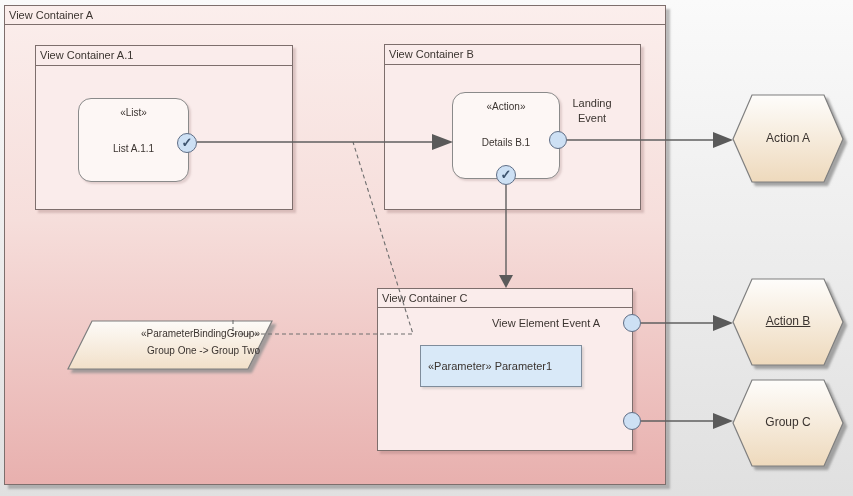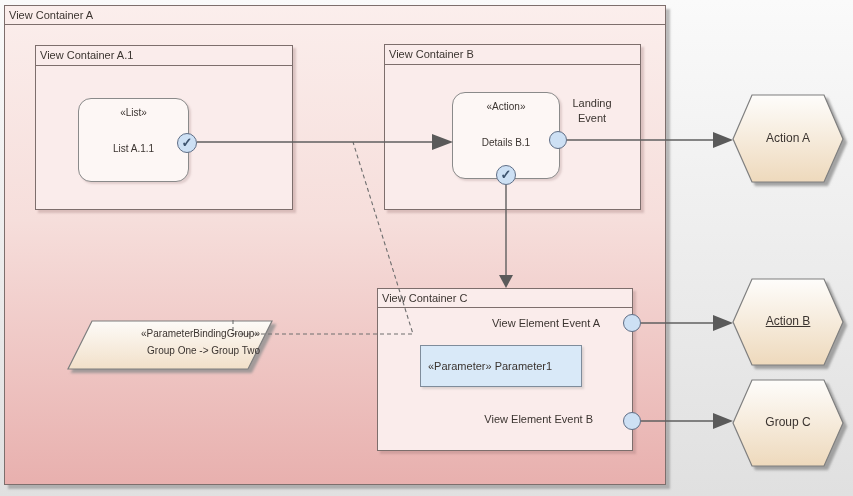--- a/index.html
+++ b/index.html
@@ -157,21 +157,20 @@
   </svg>
 
   <div class="abs checkPort" id="listCheck">✓</div>
   <div class="abs port" id="detailsPort"></div>
   <div class="abs checkPort" id="detailsCheck">✓</div>
   <div class="abs port" id="portEventA"></div>
   <div class="abs port" id="portEventB"></div>
 
   <div class="abs lbl" id="lblLanding">Landing Event</div>
   <div class="abs lbl" id="lblEventA">View Element Event A</div>
-  <div class="abs lbl" id="lblEventB">View Element Event B</div>
 
   <div class="abs hexLbl" id="lblActionA">Action A</div>
   <div class="abs hexLbl" id="lblActionB">Action B</div>
   <div class="abs hexLbl" id="lblActionC">Group C</div>
 
   <div class="abs paraLbl" id="lblParaStereo">«ParameterBindingGroup»</div>
   <div class="abs paraLbl" id="lblParaName">Group One -&gt; Group Two</div>
 
 </div>
 

